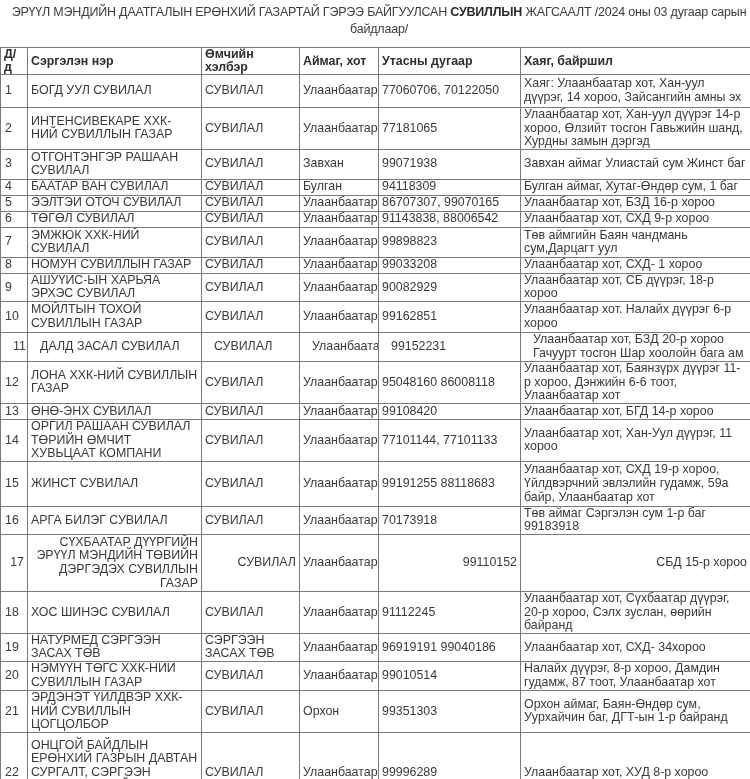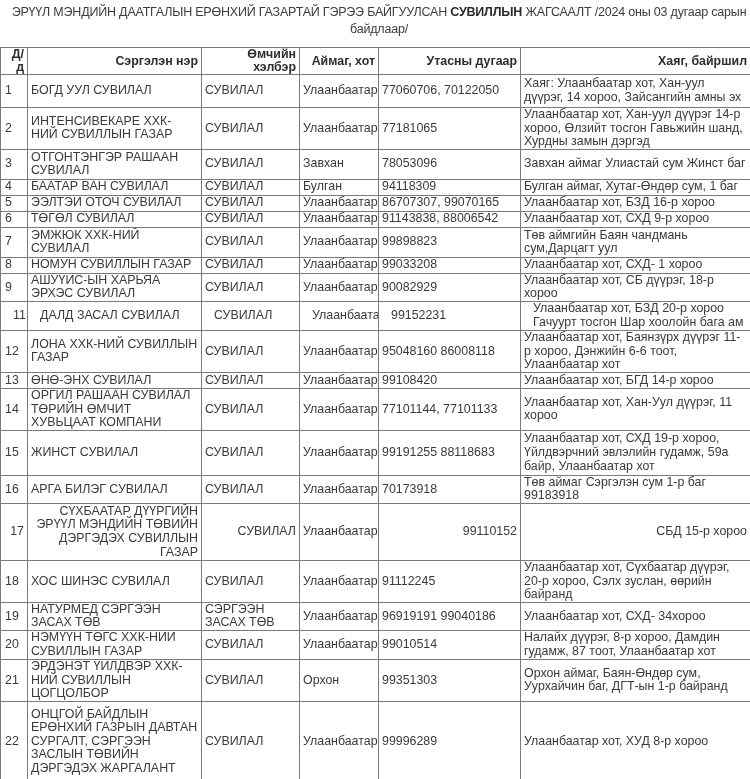--- a/index.html
+++ b/index.html
@@ -18,21 +18,21 @@
     position: absolute; left: 0; top: 47px;
     border-collapse: collapse; table-layout: fixed; width: 750px;
     font-size: 12.4px; line-height: 13.6px;
   }
   col.c0 { width: 27px; } col.c1 { width: 174px; } col.c2 { width: 98px; }
   col.c3 { width: 79px; } col.c4 { width: 142px; } col.c5 { width: 230px; }
   th, td {
     border: 1px solid #7a7a7a; padding: 0 3px; vertical-align: middle;
     overflow: hidden; text-align: left; color: #3a3a3a;
   }
-  th { font-weight: bold; text-align: right; color: #2e2e2e; height: 26px; line-height: 13px; }
+  th { font-weight: bold; text-align: left; color: #2e2e2e; height: 26px; line-height: 13px; }
   td.num { padding-left: 4px; }
   td.name, td.addr { word-break: normal; }
   tr.r1 td { height: 32px; } tr.r2 td { height: 39px; } tr.r3 td { height: 29px; }
   tr.r4 td, tr.r5 td, tr.r6 td, tr.r8 td, tr.r13 td { height: 15px; }
   tr.r7 td { height: 29px; } tr.r9 td { height: 27px; } tr.r10 td { height: 30px; }
   tr.r11 td { height: 28px; padding-left: 12px; } tr.r12 td { height: 41px; } tr.r14 td { height: 40px; }
   tr.r15 td { height: 44px; } tr.r16 td { height: 26px; } tr.r17 td { height: 56px; text-align: right; }
   tr.r18 td { height: 27px; } tr.r19 td { height: 27px; } tr.r20 td { height: 28px; }
   tr.r21 td { height: 40px; } tr.r22 td { height: 80px; }
 </style>
@@ -77,21 +77,21 @@
         <td class="own">СУВИЛАЛ</td>
         <td class="aimag">Улаанбаатар</td>
         <td class="phone">77181065</td>
         <td class="addr">Улаанбаатар хот, Хан-уул дүүрэг 14-р хороо, Өлзийт тосгон Гавьжийн шанд, Хурдны замын дэргэд</td>
       </tr>
       <tr class="r3">
         <td class="num">3</td>
         <td class="name">ОТГОНТЭНГЭР РАШААН СУВИЛАЛ</td>
         <td class="own">СУВИЛАЛ</td>
         <td class="aimag">Завхан</td>
-        <td class="phone">78053096</td>
+        <td class="phone">99071938</td>
         <td class="addr">Завхан аймаг Улиастай сум Жинст баг</td>
       </tr>
       <tr class="r4">
         <td class="num">4</td>
         <td class="name">БААТАР ВАН СУВИЛАЛ</td>
         <td class="own">СУВИЛАЛ</td>
         <td class="aimag">Булган</td>
         <td class="phone">94118309</td>
         <td class="addr">Булган аймаг, Хутаг-Өндөр сум, 1 баг</td>
       </tr>
@@ -127,20 +127,28 @@
         <td class="phone">99033208</td>
         <td class="addr">Улаанбаатар хот, СХД- 1 хороо</td>
       </tr>
       <tr class="r9">
         <td class="num">9</td>
         <td class="name">АШУҮИС-ЫН ХАРЬЯА ЭРХЭС СУВИЛАЛ</td>
         <td class="own">СУВИЛАЛ</td>
         <td class="aimag">Улаанбаатар</td>
         <td class="phone">90082929</td>
         <td class="addr">Улаанбаатар хот, СБ дүүрэг, 18-р хороо</td>
+      </tr>
+      <tr class="r10">
+        <td class="num">10</td>
+        <td class="name">МОЙЛТЫН ТОХОЙ СУВИЛЛЫН ГАЗАР</td>
+        <td class="own">СУВИЛАЛ</td>
+        <td class="aimag">Улаанбаатар</td>
+        <td class="phone">99162851</td>
+        <td class="addr">Улаанбаатар хот. Налайх дүүрэг 6-р хороо</td>
       </tr>
       <tr class="r11">
         <td class="num">11</td>
         <td class="name">ДАЛД ЗАСАЛ СУВИЛАЛ</td>
         <td class="own">СУВИЛАЛ</td>
         <td class="aimag">Улаанбаатар</td>
         <td class="phone">99152231</td>
         <td class="addr">Улаанбаатар хот, БЗД 20-р хороо Гачуурт тосгон Шар хоолойн бага ам</td>
       </tr>
       <tr class="r12">

